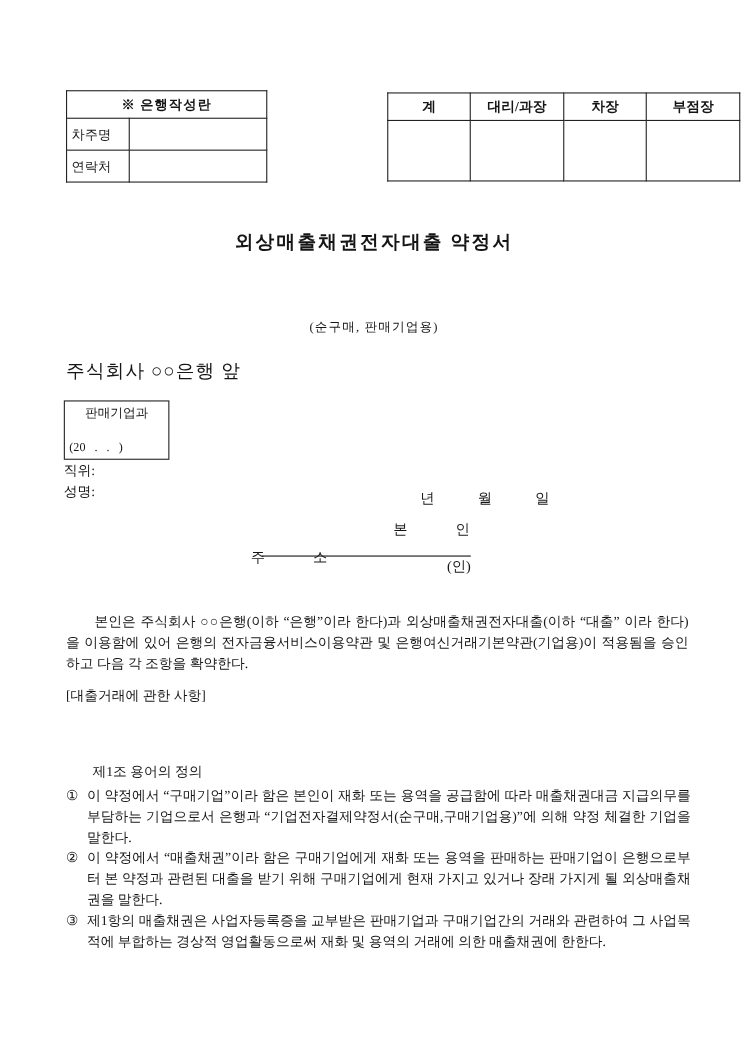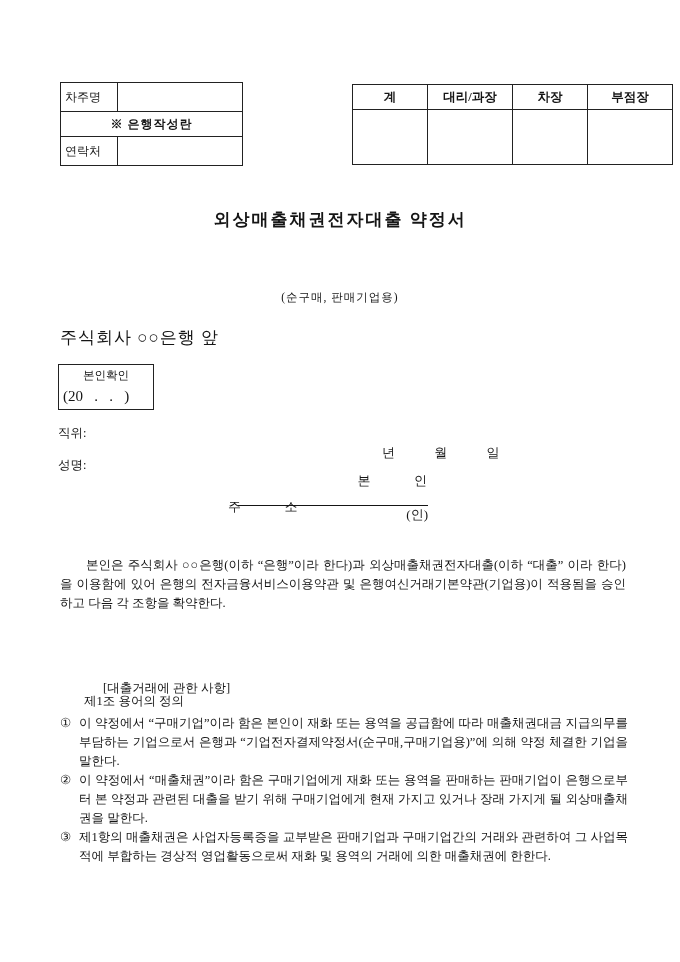--- a/index.html
+++ b/index.html
@@ -26,55 +26,55 @@
   .doc-title{position:absolute;left:0;top:208px;width:100%;text-align:center;
     font-size:17px;font-weight:bold;letter-spacing:2px;}
   .doc-subtitle{position:absolute;left:0;top:246px;width:100%;text-align:center;
     font-size:11.5px;letter-spacing:1px;margin-top:44px;}
 
   .addressee{position:absolute;left:60px;top:326px;font-size:17px;letter-spacing:1px;}
 
   .confirm-wrap{position:absolute;left:58px;top:364px;width:100px;font-size:12px;}
   .confirm-box{border:1px solid #222;padding:3px 4px 4px 4px;width:86px;}
   .confirm-box .t{text-align:center;font-size:11.5px;}
-  .confirm-box .d{font-size:15px;margin-top:5px;white-space:pre;}
-  .confirm-wrap .line{margin-top:15px;font-size:12.5px;}
+  .confirm-box .d{font-size:11px;margin-top:18px;white-space:pre;}
+  .confirm-wrap .line{margin-top:2px;font-size:12.5px;}
 
   .date-line{position:absolute;left:382px;top:444px;font-size:13px;white-space:pre;letter-spacing:1px;}
 
   .party-line{position:absolute;left:228px;top:472px;font-size:13px;display:flex;align-items:flex-end;flex-direction:column;}
   .party-line .who{white-space:pre;letter-spacing:1px;}
   .sig-underline{display:inline-block;width:190px;border-bottom:1px solid #151515;height:15px;margin-left:10px;}
   .party-line .seal{margin-left:8px;}
   .address-line{position:absolute;left:228px;top:498px;font-size:13px;white-space:pre;letter-spacing:1px;}
 
   .intro{position:absolute;left:60px;top:556px;width:566px;font-size:12.5px;
     line-height:19px;text-align:justify;text-indent:26px;}
 
-  .section-header{position:absolute;left:60px;top:680px;font-size:12.5px;margin-left:43px;}
+  .section-header{position:absolute;left:60px;top:624px;font-size:12.5px;}
 
   .article{position:absolute;left:60px;top:692px;width:568px;font-size:12.5px;line-height:19px;}
   .article .art-title{margin-bottom:3px;margin-left:24px;}
   .clause{display:flex;}
   .clause .num{flex:none;width:19px;}
   .clause .txt{flex:1;text-align:justify;font-family:Liberation Serif, serif;}
 </style>
 </head>
 <body>
 
 <div class="page">
 
   <table class="bank-table">
     <tbody>
       <tr>
+        <td class="hdr" colspan="2">※ 은행작성란</td>
+      </tr>
+      <tr>
         <td class="lbl">차주명</td>
         <td class="val"></td>
-      </tr>
-      <tr>
-        <td class="hdr" colspan="2">※ 은행작성란</td>
       </tr>
       <tr>
         <td class="lbl">연락처</td>
         <td class="val"></td>
       </tr>
     </tbody>
   </table>
 
   <table class="approval-table">
     <tbody>
@@ -93,21 +93,21 @@
     </tbody>
   </table>
 
   <div class="doc-title">외상매출채권전자대출  약정서</div>
   <div class="doc-subtitle">(순구매, 판매기업용)</div>
 
   <div class="addressee">주식회사  ○○은행  앞</div>
 
   <div class="confirm-wrap">
     <div class="confirm-box">
-      <div class="t">본인확인</div>
+      <div class="t">판매기업과</div>
       <div class="d">(20   .   .   )</div>
     </div>
     <div class="line">직위:</div>
     <div class="line">성명:</div>
   </div>
 
   <div class="date-line">년         월         일</div>
 
   <div class="party-line">
     <span class="who">본          인</span>

